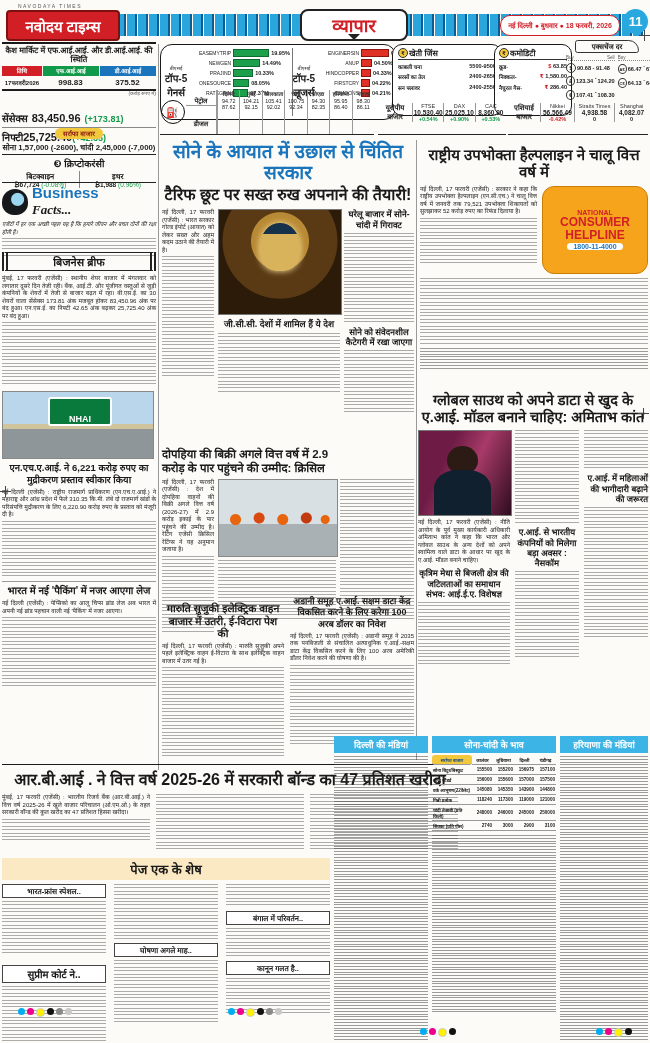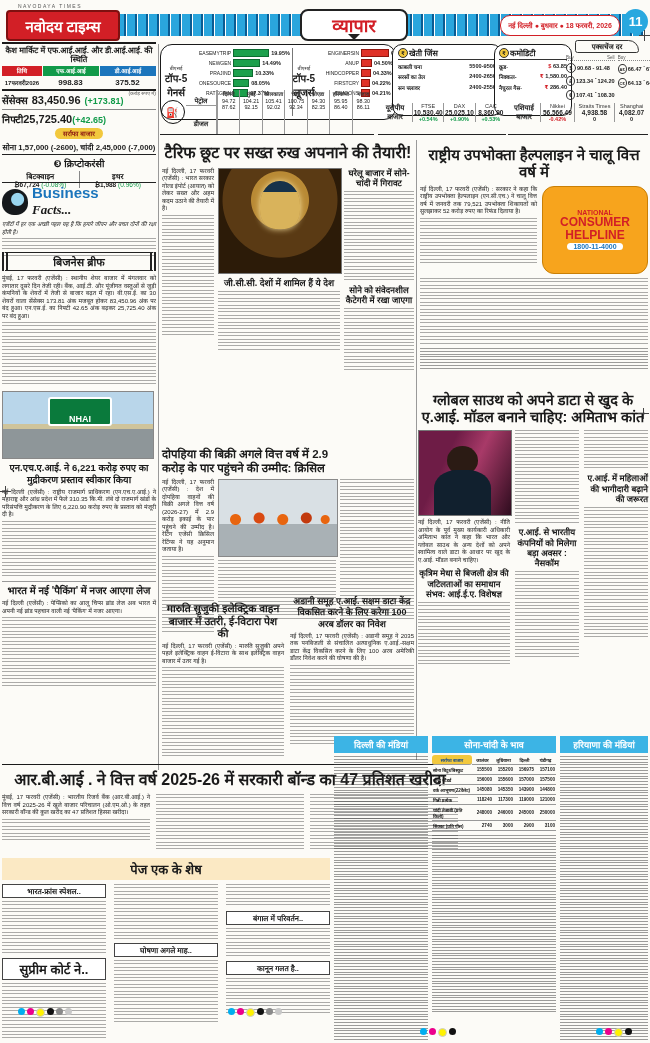--- a/index.html
+++ b/index.html
@@ -225,21 +225,21 @@
       <div style="flex:1;padding-left:3px;">
         <div style="display:flex;justify-content:space-between;font-size:4.6px;color:#555;border-bottom:0.5px dotted #888;">
             <span>Buy</span>
           </div>
         <div class="exrow"><span class="curr" style="font-size:4px;">A$</span><span>66.47</span>&nbsp;-&nbsp;<span>67.00</span></div>
         <div class="exrow"><span class="curr" style="font-size:4px;">C$</span><span>64.13</span>&nbsp;-&nbsp;<span>64.80</span></div>
       </div>
     </div>
   </div>
 
-  <div class="abs" style="left:2px;top:90px;width:154px;border-top:1.5px solid #1a1a1a;padding-top:2px;">
+  <div class="abs" style="left:2px;top:90px;width:154px;border-top:1.5px solid #1a1a1a;padding-top:20px;">
     <div style="display:flex;align-items:baseline;gap:4px;">
       <span class="b" style="font-size:10px;">सेंसेक्स</span>
       <span class="b" style="font-size:11px;">83,450.96</span>
       <span class="b grn" style="font-size:9px;">(+173.81)</span>
     </div>
     <div style="display:flex;align-items:baseline;border-top:0.5px solid #888;margin-top:2px;padding-top:2px;">
       <span class="b" style="font-size:10px;">निफ्टी</span>
       <span class="b" style="font-size:11px;">25,725.40</span>
       <span class="b grn" style="font-size:9px;">(+42.65)</span>
     </div>
@@ -372,20 +372,21 @@
     </div>
     <div class="b ctr" style="font-size:9.5px;line-height:1.25;margin-top:3px;">एन.एच.ए.आई. ने 6,221 करोड़ रुपए का मुद्रीकरण प्रस्ताव स्वीकार किया</div>
     <div class="jus body-sm" style="margin-top:3px;">नई दिल्ली (एजेंसी) : राष्ट्रीय राजमार्ग प्राधिकरण (एन.एच.ए.आई.) ने महाराष्ट्र और आंध्र प्रदेश में फैले 310.35 कि.मी. लंबे दो राजमार्ग खंडों के परिसंपत्ति मुद्रीकरण के लिए 6,220.90 करोड़ रुपए के प्रस्ताव को मंजूरी दी है।</div>
     <div class="fl" style="height:56px;margin-top:2px;"></div>
     <div class="b ctr" style="font-size:10px;line-height:1.25;margin-top:4px;border-top:0.5px solid #999;padding-top:3px;">भारत में नई 'पैकिंग' में नजर आएगा लेज</div>
     <div class="jus body-sm" style="margin-top:3px;">नई दिल्ली (एजेंसी) : पेप्सिको का आलू चिप्स ब्रांड लेज अब भारत में अपनी नई ब्रांड पहचान वाली नई 'पैकिंग' में नजर आएगा।</div>
     <div class="fl" style="height:70px;margin-top:2px;"></div>
   </div>
 
   <div class="abs" style="left:162px;top:142px;width:252px;">
+    <div class="b blu ctr" style="font-size:19px;line-height:1.1;">सोने के आयात में उछाल से चिंतित सरकार</div>
     <div class="b ctr" style="font-size:16px;line-height:1.1;margin-top:2px;">टैरिफ छूट पर सख्त रुख अपनाने की तैयारी!</div>
     <div style="display:flex;margin-top:6px;gap:4px;">
       <div style="width:52px;">
         <div class="jus body-sm">नई दिल्ली, 17 फरवरी (एजेंसी) : भारत सरकार गोल्ड इंपोर्ट (आयात) को लेकर सख्त और अहम कदम उठाने की तैयारी में है।</div>
         <div class="fl" style="height:120px;margin-top:2px;"></div>
       </div>
       <div style="width:122px;">
         <div class="img-jewel" style="position:relative;width:122px;height:104px;">
             <span class="neck"></span>
           </div>
@@ -488,21 +489,21 @@
         </div>
     </div>
   </div>
 
   <div class="abs" style="left:2px;top:858px;width:328px;">
     <div class="b ctr" style="background:#fbe9c4;font-size:13px;padding:2px 0;">पेज एक के शेष</div>
     <div style="display:flex;gap:8px;margin-top:4px;">
       <div style="flex:1;">
         <div class="subbox" style="font-size:7.5px;padding:1px 2px;">भारत-फ्रांस स्पेशल..</div>
         <div class="fl" style="height:52px;margin-top:3px;"></div>
-        <div class="subbox" style="font-size:13px;padding:1px 8px;margin-top:5px;">सुप्रीम कोर्ट ने..</div>
+        <div class="subbox" style="font-size:10px;padding:1px 8px;margin-top:12px;">सुप्रीम कोर्ट ने..</div>
         <div class="fl" style="height:58px;margin-top:3px;"></div>
       </div>
       <div style="flex:1;">
         <div class="fl" style="height:56px;"></div>
         <div class="subbox" style="font-size:7.5px;padding:1px 2px;margin-top:3px;">घोषणा अगले माह..</div>
         <div class="fl" style="height:62px;margin-top:3px;"></div>
       </div>
       <div style="flex:1;">
         <div class="fl" style="height:24px;"></div>
         <div class="subbox" style="font-size:7.5px;padding:1px 2px;margin-top:3px;">बंगाल में परिवर्तन..</div>

